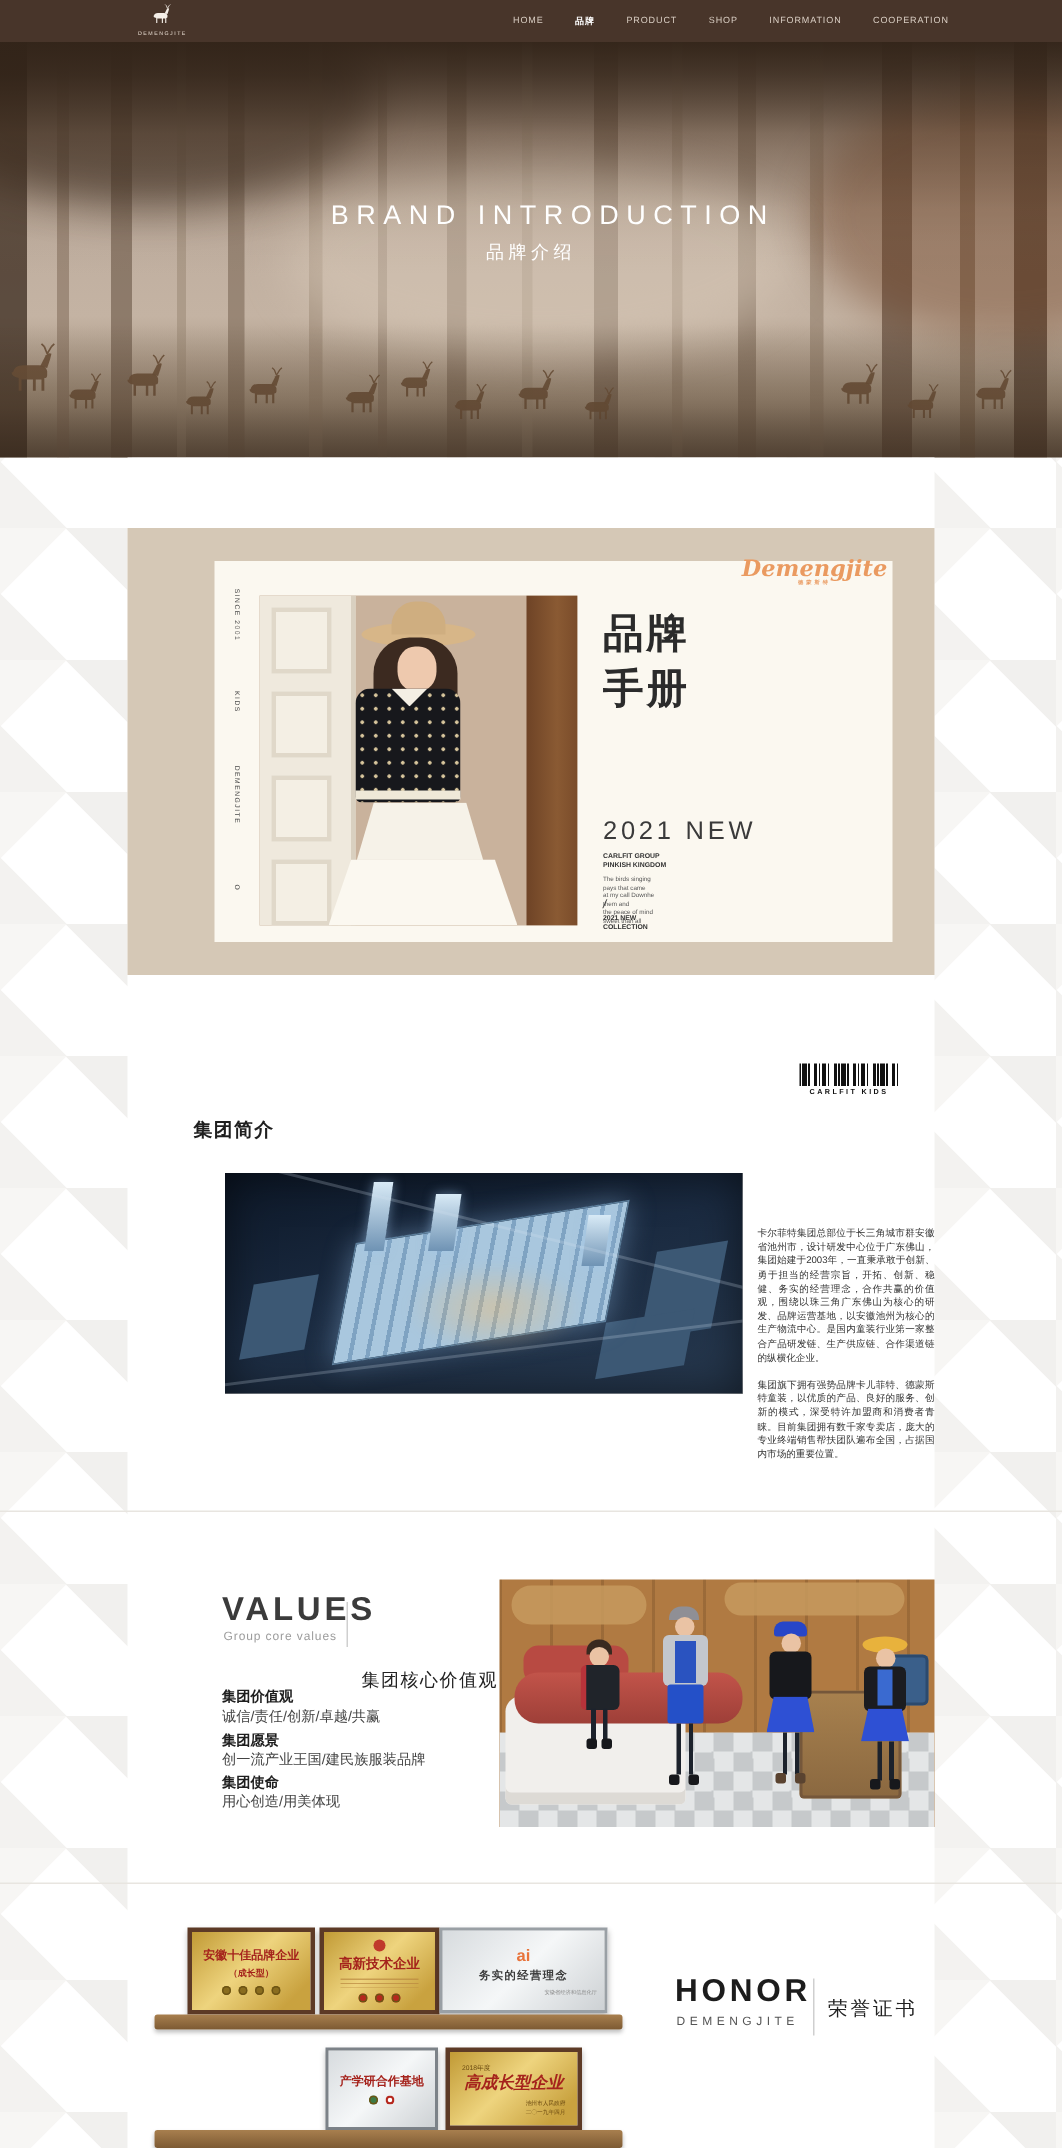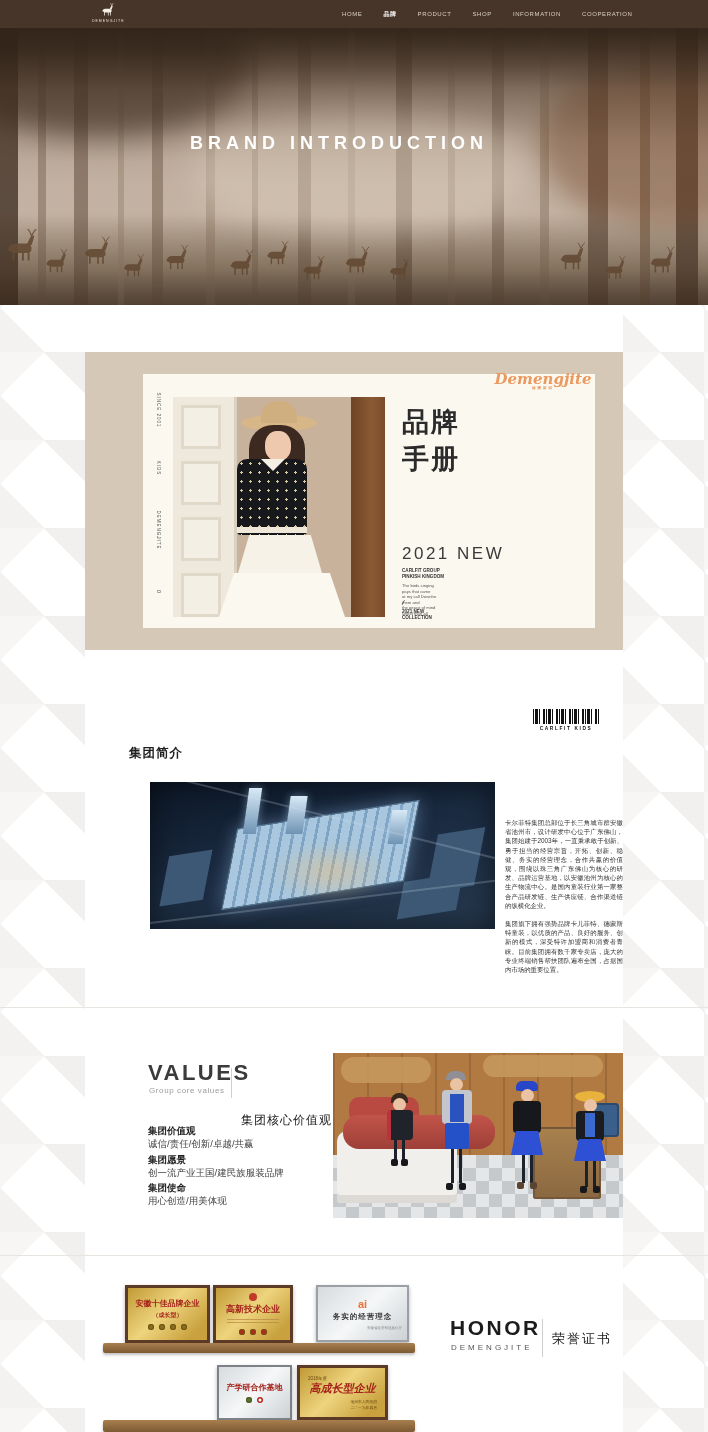--- a/index.html
+++ b/index.html
@@ -27,22 +27,22 @@
     background:linear-gradient(180deg,#6e5a4a 0%,#a59181 26%,#c0afa0 48%,#c4b3a3 66%,#9d8b77 86%,#6e5d4c 100%); }
   .trunk { position:absolute; top:0; bottom:0; }
   .blob { position:absolute; border-radius:50%; filter:blur(14px); }
   .hero-top { position:absolute; inset:0;
     background:linear-gradient(180deg,rgba(50,36,25,.95) 0%,rgba(50,36,25,.72) 8%,rgba(82,63,47,.38) 22%,rgba(120,100,80,.10) 40%,rgba(0,0,0,0) 56%); }
   .hero-bottom { position:absolute; inset:0;
     background:linear-gradient(180deg,rgba(0,0,0,0) 68%,rgba(70,52,36,.28) 88%,rgba(52,38,26,.5) 100%); }
   .deer-herd { position:absolute; left:0; top:0; width:708px; height:277px; }
   .deer-herd .deer-body { fill:#6b5038; opacity:.92; }
   .deer-herd .antler { stroke:#6b5038; fill:none; stroke-width:1.2; opacity:.92; }
-  .hero-title { position:absolute; left:0; top:105px; width:649px; text-align:center; color:#ffffff;
-    font-size:18px; font-weight:bold; letter-spacing:5px; z-index:5;padding-left:29px; }
+  .hero-title { position:absolute; left:0; top:105px; width:708px; text-align:center; color:#ffffff;
+    font-size:18px; font-weight:normal; letter-spacing:5px; z-index:5;padding-left:29px; }
   .hero-sub { position:absolute; left:0; top:132px; width:708px; text-align:center; color:#ffffff;
     font-size:12px; letter-spacing:3px; z-index:5; }
 
   
   .content { position:absolute; left:85px; top:305px; width:538px; height:1127px; background:#ffffff; }
 
   
   .bb-card { position:absolute; left:0; top:47px; width:538px; height:298px; background:#d5c8b6; }
   .bb-inner { position:absolute; left:58px; top:22px; width:452px; height:254px; background:#fbf8f0; }
   .bb-side { position:absolute; font-size:4.5px; letter-spacing:1px; color:#4a4a4a; white-space:nowrap;
@@ -209,20 +209,21 @@
       <use href="#deer" transform="translate(341,222) scale(0.78)"></use>
       <use href="#deer" transform="translate(386,233) scale(0.64)"></use>
       <use href="#deer" transform="translate(556,218) scale(0.8)"></use>
       <use href="#deer" transform="translate(601,231) scale(0.68)"></use>
       <use href="#deer" transform="translate(646,222) scale(0.78)"></use>
     </svg>
 
     <div class="hero-top"></div>
     <div class="hero-bottom"></div>
     <h1 class="hero-title">BRAND INTRODUCTION</h1>
+    <div class="hero-sub">品牌介绍</div>
   </header>
 
   <main class="content">
 
     <section class="bb-card">
       <div class="bb-inner"></div>
       <span class="bb-side" style="left:73px;top:58px">SINCE 2001</span>
       <span class="bb-side" style="left:73px;top:116px">KIDS</span>
       <span class="bb-side" style="left:73px;top:178px">DEMENGJITE</span>
       <span class="bb-side" style="left:73px;top:240px">O</span>
@@ -372,21 +373,21 @@
     <div class="plaque gold" style="left:40px;top:980px;width:85px;height:58px">
       <div class="pl-title-red" style="font-size:8px">安徽十佳品牌企业</div>
       <div class="pl-title-red" style="font-size:6px;margin-top:2px">（成长型）</div>
       <div class="pl-medals">
           <i></i>
           <i></i>
           <i></i>
           <i></i>
         </div>
     </div>
-    <div class="plaque silver" style="left:231px;top:980px;width:93px;height:57px">
+    <div class="plaque silver" style="left:208px;top:980px;width:112px;height:57px">
       <div style="font-size:11px;font-weight:bold;color:#e8733a">ai</div>
       <div style="font-size:7.5px;font-weight:bold;color:#3c3c3c;letter-spacing:1px;margin-top:2px">务实的经营理念</div>
       <div style="font-size:3.5px;color:#8a8a8a;align-self:flex-end;margin:4px 5px 0 0">安徽省经济和信息化厅</div>
     </div>
     <div class="shelf" style="top:1038px"></div>
 
     <div class="plaque gold" style="left:212px;top:1060px;width:91px;height:55px">
       <div style="font-size:4.5px;color:#6b4a10;align-self:flex-start;margin-left:8px">2018年度</div>
       <div class="pl-title-red" style="font-size:11px;font-style:italic">高成长型企业</div>
       <div style="font-size:3.8px;color:#6b4a10;align-self:flex-end;margin:3px 8px 0 0">池州市人民政府</div>

